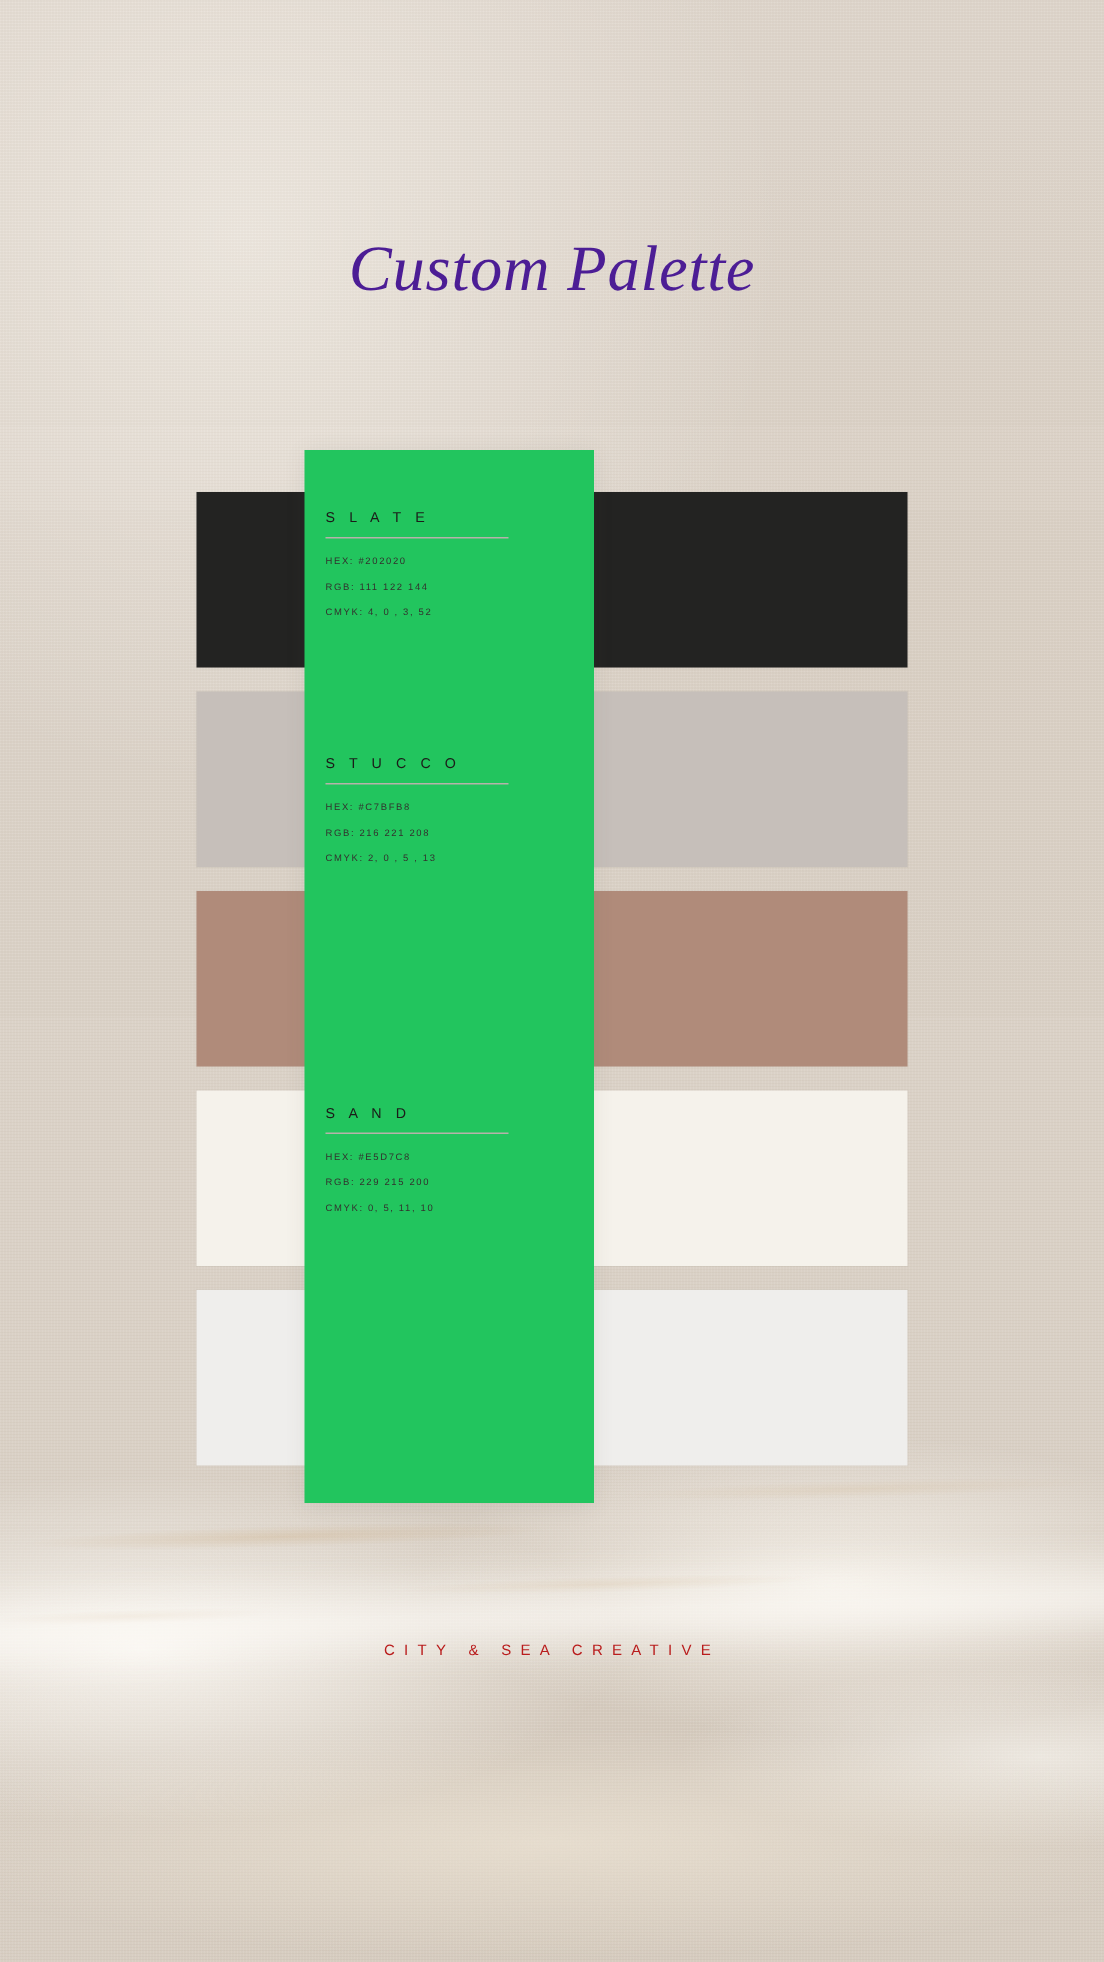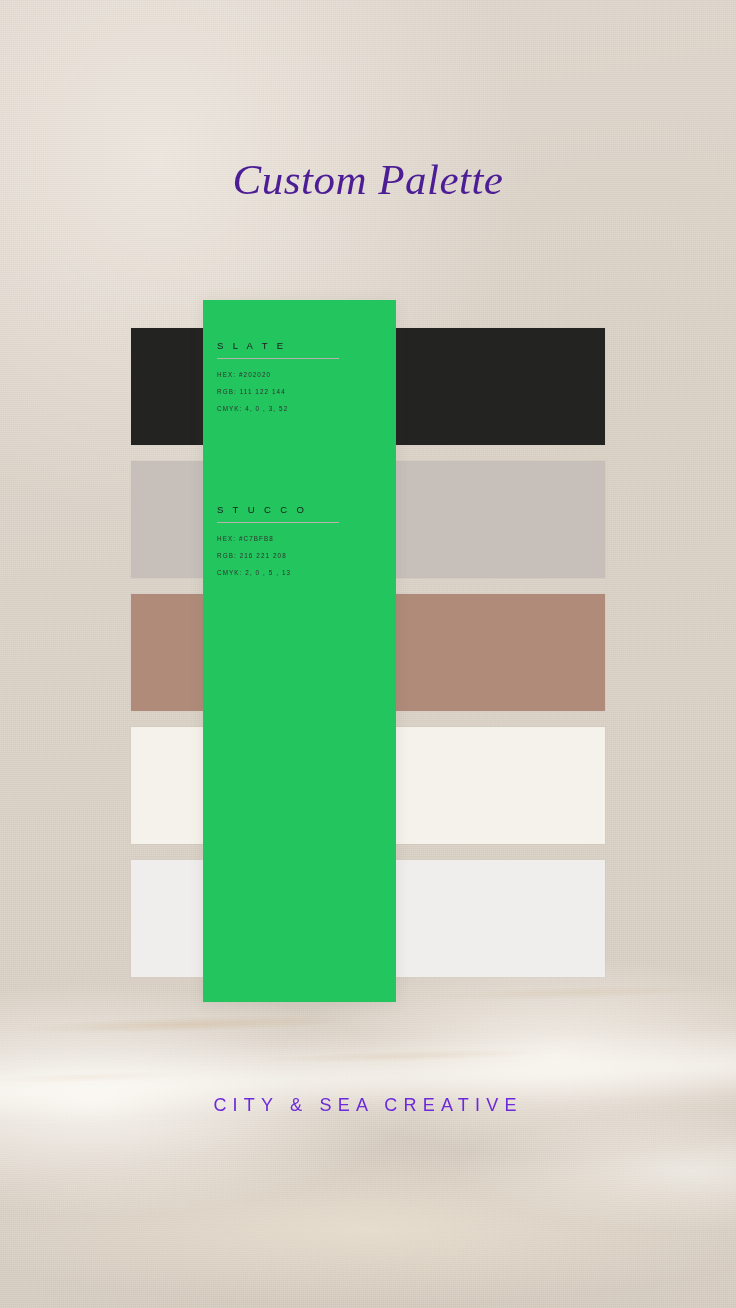--- a/index.html
+++ b/index.html
@@ -147,23 +147,23 @@
   }
   .entry-line:last-child { margin-bottom: 0; }
 
   
   .footer {
     position: absolute;
     left: 0;
     right: 0;
     top: 1095px;
     text-align: center;
-    font-size: 18px;
+    font-size: 10px;
     letter-spacing: 6.2px;
-    color: #6d28d9;
+    color: #b91c1c;
     white-space: nowrap;
   }
 </style>
 </head>
 <body>
 
 <div class="poster" style="background-color: rgb(219, 210, 200);">
 
   <div class="bg-base"></div>
   <div class="bg-noise"></div>
@@ -193,19 +193,26 @@
 
     <div class="entry" style="top:160px;margin-top:44px;">
       <div class="entry-name">S T U C C O</div>
       <div class="entry-rule"></div>
       <div class="entry-line">HEX: #C7BFB8</div>
       <div class="entry-line">RGB: 216 221 208</div>
       <div class="entry-line">CMYK: 2, 0 , 5 , 13</div>
     </div>
 
 
+    <div class="entry" style="top:437px;">
+      <div class="entry-name">S A N D</div>
+      <div class="entry-rule"></div>
+      <div class="entry-line">HEX: #E5D7C8</div>
+      <div class="entry-line">RGB: 229 215 200</div>
+      <div class="entry-line">CMYK: 0, 5, 11, 10</div>
+    </div>
 
 
   </div>
 
   <div class="footer">CITY &amp; SEA CREATIVE</div>
 
 </div>
 
 </body></html>

